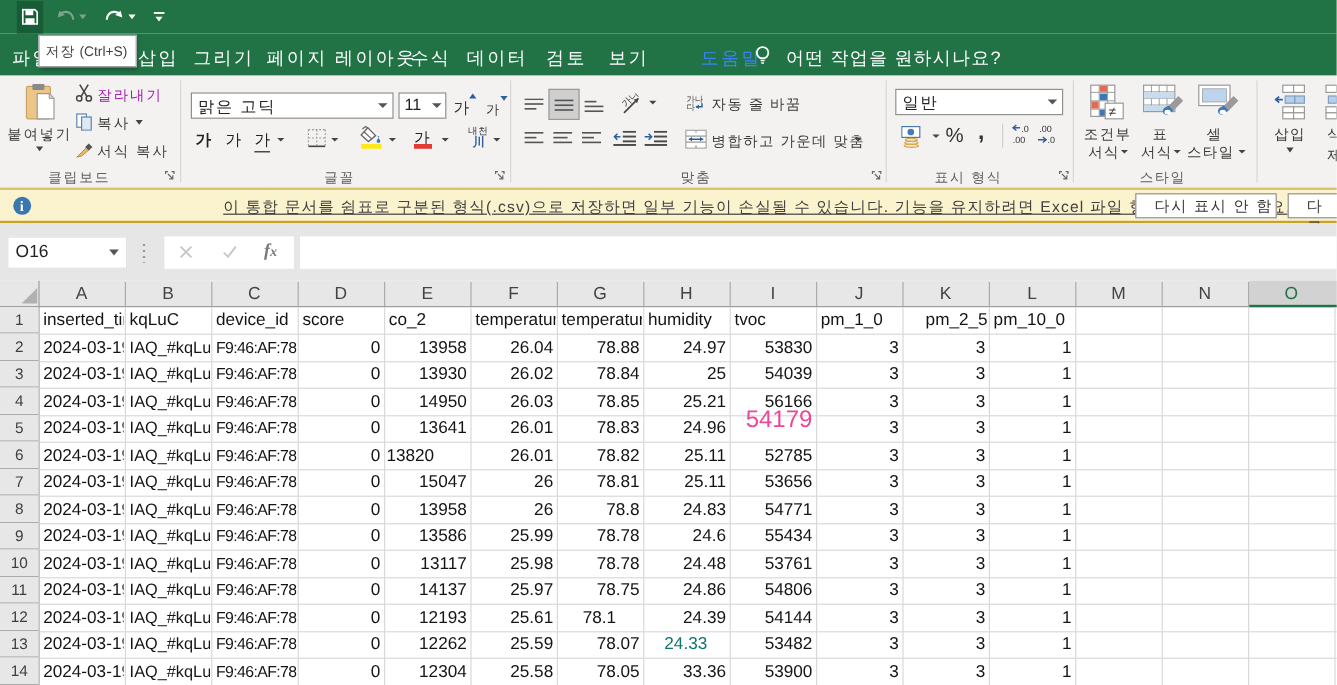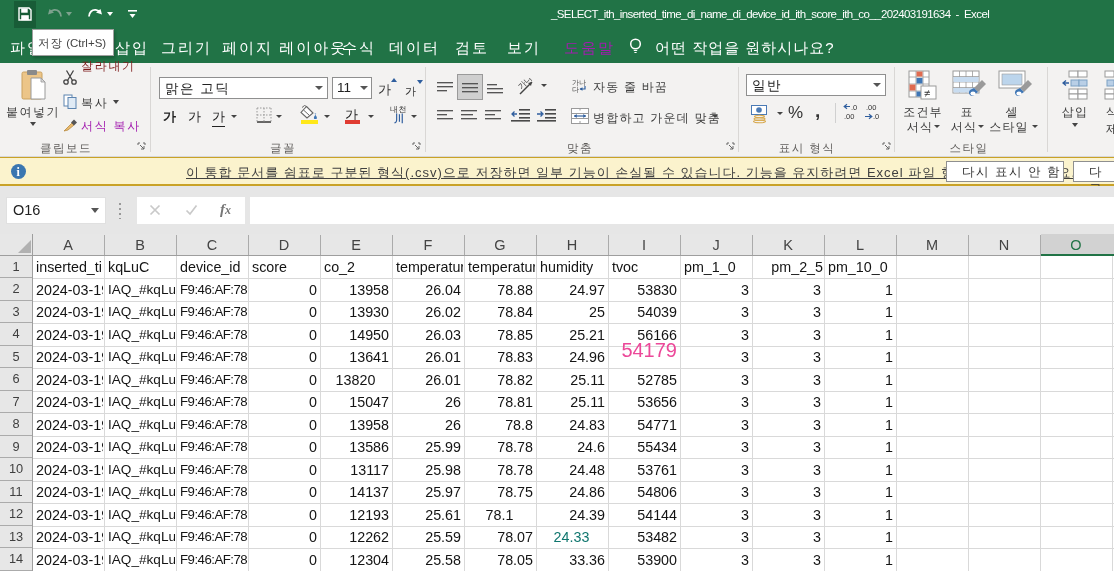--- a/index.html
+++ b/index.html
@@ -23,31 +23,30 @@
 <div class="a" style="left:66px;top:12px;width:0;height:0;border-left:3.5px solid transparent;border-right:3.5px solid transparent;border-top:4px solid #7da28e"></div>
 <svg class="a" style="left:86px;top:8px" width="17" height="13" viewBox="0 0 17 13">
 <path d="M16 6.5 L14.5 1 L10 4.5 z" fill="#fff"></path>
 <path d="M14.5 4.5 C12 1.5 7.5 1 5 3.5 C3.5 5 3 6.5 3 8.5" fill="none" stroke="#fff" stroke-width="1.8"></path>
 </svg>
 <div class="a" style="left:107px;top:12px;width:0;height:0;border-left:3.5px solid transparent;border-right:3.5px solid transparent;border-top:4px solid #fff"></div>
 <svg class="a" style="left:128px;top:10px" width="10" height="9" viewBox="0 0 10 9">
 <rect x="0" y="0" width="9" height="1.6" fill="#fff"></rect>
 <path d="M1.5 4 h6 l-3 4 z" fill="#fff"></path>
 </svg>
-<div class="a" style="left:551px;top:8px;font-size:11.5px;letter-spacing:-0.6px;color:#fff">_SELECT_ith_inserted_time_di_name_di_device_id_ith_score_ith_co__202403191634&nbsp;&nbsp;-&nbsp;&nbsp;Excel</div>
 <div class="a" style="left:0;top:28px;width:1114px;height:35px;background:#217346"></div>
 <div class="a k" style="left:10px;top:39px;font-size:15px;color:#fff">파일</div>
 <div class="a k" style="left:115px;top:39px;font-size:15px;color:#fff">삽입</div>
 <div class="a k" style="left:161px;top:39px;font-size:15px;color:#fff">그리기</div>
 <div class="a k" style="left:222px;top:39px;font-size:15px;color:#fff">페이지 레이아웃</div>
 <div class="a k" style="left:342px;top:39px;font-size:15px;color:#fff">수식</div>
 <div class="a k" style="left:389px;top:39px;font-size:15px;color:#fff">데이터</div>
 <div class="a k" style="left:455px;top:39px;font-size:15px;color:#fff">검토</div>
 <div class="a k" style="left:507px;top:39px;font-size:15px;color:#fff">보기</div>
-<div class="a k" style="left:564px;top:39px;font-size:15px;color:#a21caf">도움말</div>
+<div class="a k" style="left:584px;top:39px;font-size:15px;color:#3b82f6">도움말</div>
 <svg class="a" style="left:628px;top:38px" width="15" height="17" viewBox="0 0 15 17">
 <circle cx="7.5" cy="6" r="4.8" fill="none" stroke="#fff" stroke-width="1.5"></circle>
 <path d="M5.5 10.5 h4 M5.8 12.5 h3.4 M6.4 14.5 h2.2" stroke="#fff" stroke-width="1.2" fill="none"></path>
 </svg>
 <div class="a" style="left:655px;top:39px;font-size:15px;letter-spacing:1px;color:#fff">어떤 작업을 원하시나요?</div>
 <div class="a" style="left:32px;top:29px;width:82px;height:27px;background:#fff;border:1px solid #a0a0a0;box-shadow:1px 2px 3px rgba(0,0,0,.25)"></div>
 <div class="a" style="left:38px;top:36px;font-size:11.5px;color:#444"><span class="k" style="letter-spacing:1px">저장</span> (Ctrl+S)</div>
 <div class="a" style="left:0;top:63px;width:1114px;height:94px;background:#f3f2f1;border-bottom:1px solid #d8d8d8"></div>
 <div class="a" style="left:150px;top:67px;width:1px;height:85px;background:#d9d7d5"></div>
 <div class="a" style="left:425px;top:67px;width:1px;height:85px;background:#d9d7d5"></div>
@@ -81,32 +80,32 @@
 <path d="M10 9 h10 l4 4 v17 h-14 z" fill="#fff" stroke="#9a9a9a"></path>
 <path d="M20 9 l4 4 h-4 z" fill="#d9d9d9" stroke="#9a9a9a" stroke-width="0.8"></path>
 </svg>
 <div class="a k" style="left:33px;top:104px;transform:translateX(-50%);font-size:12px;color:#3b3b3b;white-space:nowrap;letter-spacing:1.5px">붙여넣기</div>
 <div class="a" style="left:30px;top:122px;width:0;height:0;border-left:3.5px solid transparent;border-right:3.5px solid transparent;border-top:4px solid #444"></div>
 <svg class="a" style="left:63px;top:70px" width="15" height="15" viewBox="0 0 15 15">
 <circle cx="3" cy="12" r="2.2" fill="none" stroke="#444" stroke-width="1.3"></circle>
 <circle cx="11" cy="12" r="2.2" fill="none" stroke="#444" stroke-width="1.3"></circle>
 <path d="M4.5 10.5 L10.5 0.5 M9.5 10.5 L3.5 0.5" stroke="#444" stroke-width="1.3"></path>
 </svg>
-<div class="a k" style="left:81px;top:58px;font-size:12px;color:#7f1d1d;letter-spacing:1.7px">잘라내기</div>
+<div class="a k" style="left:81px;top:71px;font-size:12px;color:#a21caf;letter-spacing:1.7px">잘라내기</div>
 <svg class="a" style="left:63px;top:94px" width="15" height="15" viewBox="0 0 15 15">
 <rect x="1" y="1" width="8" height="11" fill="#fff" stroke="#5c84b0"></rect>
 <rect x="5" y="3.5" width="8" height="11" fill="#dfeaf5" stroke="#5c84b0"></rect>
 </svg>
 <div class="a k" style="left:81px;top:95px;font-size:12px;color:#3b3b3b;letter-spacing:1.7px">복사</div>
 <div class="a" style="left:113px;top:100px;width:0;height:0;border-left:3.5px solid transparent;border-right:3.5px solid transparent;border-top:4px solid #444"></div>
 <svg class="a" style="left:62px;top:117px" width="16" height="16" viewBox="0 0 16 16">
 <path d="M2 14 L7 9 L10 6 L12 8 L6 13 Z" fill="#e8b96d" stroke="#b98c3f" stroke-width="0.8"></path>
 <path d="M9 5.5 L12 2.5 L15 5.5 L12 8.5 Z" fill="#555"></path>
 </svg>
-<div class="a k" style="left:81px;top:118px;font-size:12px;color:#a21caf;letter-spacing:1.7px">서식 복사</div>
+<div class="a k" style="left:81px;top:118px;font-size:12px;color:#404040;letter-spacing:1.7px">서식 복사</div>
 <div class="a" style="left:159px;top:77px;width:169px;height:22px;background:#fff;border:1px solid #8f8f8f"></div>
 <div class="a k" style="left:165px;top:80px;font-size:13.5px;color:#222;letter-spacing:1.5px">맑은 고딕</div>
 <div class="a" style="left:315px;top:86px;width:0;height:0;border-left:4px solid transparent;border-right:4px solid transparent;border-top:4.5px solid #555"></div>
 <div class="a" style="left:332px;top:77px;width:40px;height:22px;background:#fff;border:1px solid #8f8f8f"></div>
 <div class="a" style="left:337px;top:80px;font-size:13.5px;color:#222">11</div>
 <div class="a" style="left:360px;top:86px;width:0;height:0;border-left:4px solid transparent;border-right:4px solid transparent;border-top:4.5px solid #555"></div>
 <div class="a" style="left:378px;top:81px;font-size:13px;color:#333">가</div>
 <div class="a" style="left:391px;top:78px;width:0;height:0;border-left:3px solid transparent;border-right:3px solid transparent;border-bottom:4px solid #2f5e9e"></div>
 <div class="a" style="left:405px;top:84px;font-size:11px;color:#333">가</div>
 <div class="a" style="left:417px;top:80px;width:0;height:0;border-left:3px solid transparent;border-right:3px solid transparent;border-top:4px solid #2f5e9e"></div>
@@ -433,21 +432,21 @@
 <div class="a" style="left:466px;width:67px;text-align:right;top:349.0px;height:17.5px;font-size:14.3px;color:#141414;overflow:hidden;white-space:nowrap">78.83</div>
 <div class="a" style="left:538px;width:67px;text-align:right;top:349.0px;height:17.5px;font-size:14.3px;color:#141414;overflow:hidden;white-space:nowrap">24.96</div>
 <div class="a" style="left:610px;width:67px;text-align:right;top:339px;height:17.5px;font-size:20px;color:#ec4899;overflow:hidden;white-space:nowrap">54179</div>
 <div class="a" style="left:682px;width:67px;text-align:right;top:349.0px;height:17.5px;font-size:14.3px;color:#141414;overflow:hidden;white-space:nowrap">3</div>
 <div class="a" style="left:754px;width:67px;text-align:right;top:349.0px;height:17.5px;font-size:14.3px;color:#141414;overflow:hidden;white-space:nowrap">3</div>
 <div class="a" style="left:826px;width:67px;text-align:right;top:349.0px;height:17.5px;font-size:14.3px;color:#141414;overflow:hidden;white-space:nowrap">1</div>
 <div class="a" style="left:36px;width:67px;text-align:left;top:371.5px;height:17.5px;font-size:14.3px;color:#141414;overflow:hidden;white-space:nowrap">2024-03-19</div>
 <div class="a" style="left:108px;width:67px;text-align:left;top:371.5px;height:17.5px;font-size:13.6px;color:#141414;overflow:hidden;white-space:nowrap">IAQ_#kqLuC</div>
 <div class="a" style="left:180px;width:67px;text-align:left;top:371.5px;height:17.5px;font-size:13.2px;color:#141414;overflow:hidden;white-space:nowrap;letter-spacing:-0.5px">F9:46:AF:78:</div>
 <div class="a" style="left:250px;width:67px;text-align:right;top:371.5px;height:17.5px;font-size:14.3px;color:#141414;overflow:hidden;white-space:nowrap">0</div>
-<div class="a" style="left:322px;width:67px;text-align:center;top:371.5px;height:17.5px;font-size:14.3px;color:#141414;overflow:hidden;white-space:nowrap">13820</div>
+<div class="a" style="left:322px;width:67px;text-align:left;top:371.5px;height:17.5px;font-size:14.3px;color:#141414;overflow:hidden;white-space:nowrap">13820</div>
 <div class="a" style="left:394px;width:67px;text-align:right;top:371.5px;height:17.5px;font-size:14.3px;color:#141414;overflow:hidden;white-space:nowrap">26.01</div>
 <div class="a" style="left:466px;width:67px;text-align:right;top:371.5px;height:17.5px;font-size:14.3px;color:#141414;overflow:hidden;white-space:nowrap">78.82</div>
 <div class="a" style="left:538px;width:67px;text-align:right;top:371.5px;height:17.5px;font-size:14.3px;color:#141414;overflow:hidden;white-space:nowrap">25.11</div>
 <div class="a" style="left:610px;width:67px;text-align:right;top:371.5px;height:17.5px;font-size:14.3px;color:#141414;overflow:hidden;white-space:nowrap">52785</div>
 <div class="a" style="left:682px;width:67px;text-align:right;top:371.5px;height:17.5px;font-size:14.3px;color:#141414;overflow:hidden;white-space:nowrap">3</div>
 <div class="a" style="left:754px;width:67px;text-align:right;top:371.5px;height:17.5px;font-size:14.3px;color:#141414;overflow:hidden;white-space:nowrap">3</div>
 <div class="a" style="left:826px;width:67px;text-align:right;top:371.5px;height:17.5px;font-size:14.3px;color:#141414;overflow:hidden;white-space:nowrap">1</div>
 <div class="a" style="left:36px;width:67px;text-align:left;top:394.0px;height:17.5px;font-size:14.3px;color:#141414;overflow:hidden;white-space:nowrap">2024-03-19</div>
 <div class="a" style="left:108px;width:67px;text-align:left;top:394.0px;height:17.5px;font-size:13.6px;color:#141414;overflow:hidden;white-space:nowrap">IAQ_#kqLuC</div>
 <div class="a" style="left:180px;width:67px;text-align:left;top:394.0px;height:17.5px;font-size:13.2px;color:#141414;overflow:hidden;white-space:nowrap;letter-spacing:-0.5px">F9:46:AF:78:</div>

